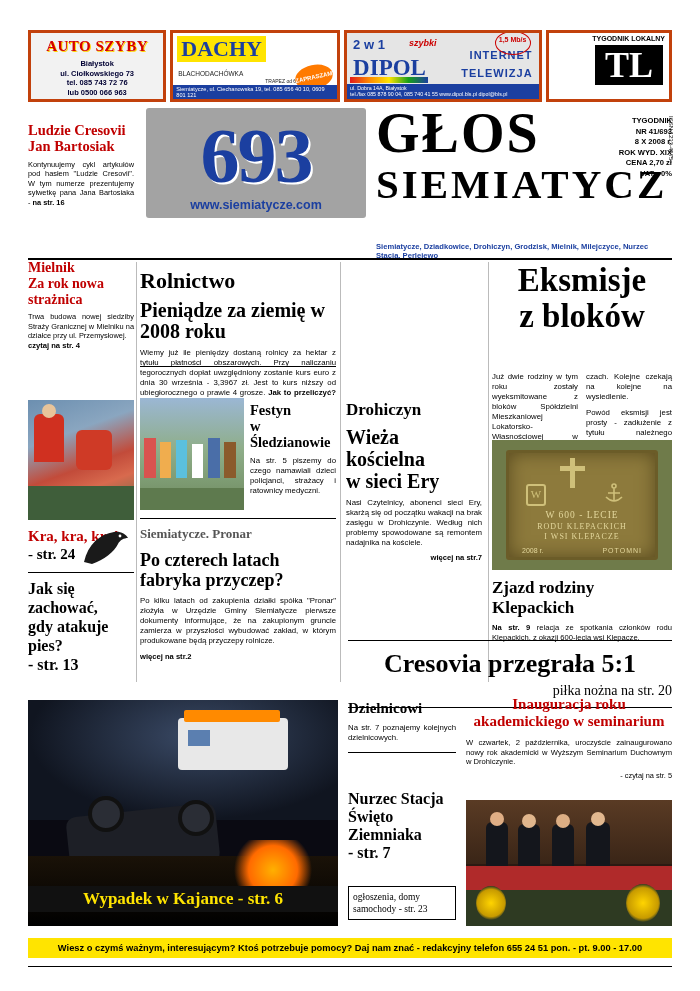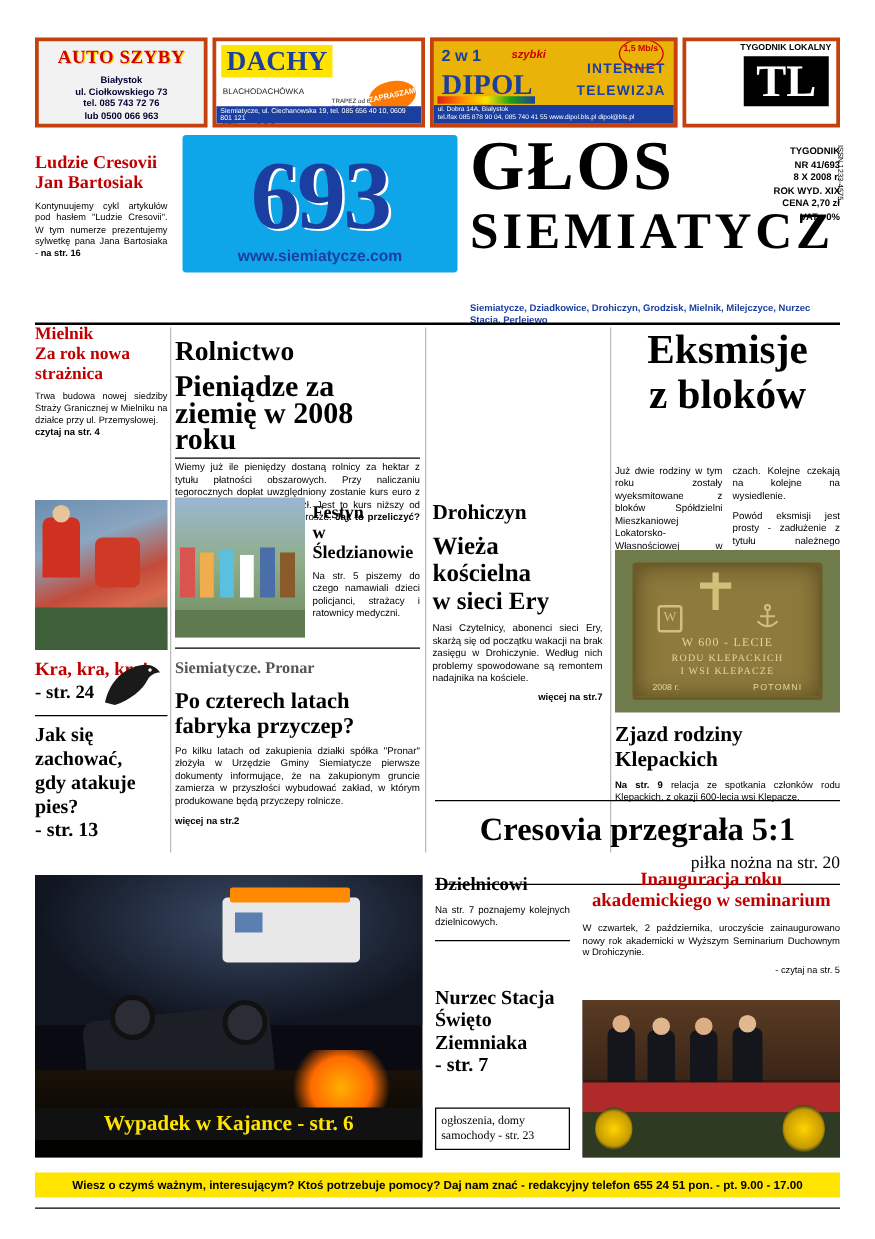--- a/index.html
+++ b/index.html
@@ -14,21 +14,21 @@
       letter-spacing:.5px;text-align:center;margin-top:5px;text-shadow:1px 1px 0 #ffd400;}
   .ad1 .lines{font-size:7.5px;line-height:9.5px;font-weight:bold;text-align:center;margin-top:4px;color:#003;}
   .ad2{width:172px;background:#fff;}
   .ad2 .dachy{font-family:"Liberation Serif",serif;font-weight:bold;font-size:22px;color:#1b3fa0;
       background:#ffe400;display:inline-block;padding:0 4px;margin:3px 0 0 4px;}
   .ad2 .sub{font-size:6.5px;color:#222;margin-left:5px;}
   .ad2 .traffic{font-family:"Liberation Serif",serif;font-weight:bold;font-size:17px;color:#c00000;margin-left:5px;line-height:15px;}
   .ad2 .foot{font-size:5.6px;background:#1b3fa0;color:#fff;padding:1px 3px;position:absolute;bottom:0;left:0;right:0;}
   .ad2 .star{position:absolute;right:4px;bottom:10px;width:38px;height:24px;background:#ff7a00;
       border-radius:50%;color:#fff;font-size:6px;font-weight:bold;text-align:center;line-height:24px;transform:rotate(-12deg);}
-  .ad3{width:200px;background:#eab308;}
+  .ad3{width:200px;background:#e5e5e5;}
   .ad3 .two{position:absolute;left:6px;top:4px;font-size:13px;font-weight:bold;color:#1b3fa0;}
   .ad3 .szybki{position:absolute;left:62px;top:5px;font-size:9px;font-weight:bold;color:#c00;font-style:italic;}
   .ad3 .dipol{position:absolute;left:6px;top:22px;font-family:"Liberation Serif",serif;font-size:23px;font-weight:bold;color:#1b3fa0;}
   .ad3 .rainbow{position:absolute;left:3px;top:44px;width:78px;height:6px;
       background:linear-gradient(90deg,#e21b1b,#ff8a00,#ffe400,#18a018,#1b3fa0);}
   .ad3 .net{position:absolute;right:6px;top:16px;font-size:11px;font-weight:bold;color:#1b3fa0;letter-spacing:1px;}
   .ad3 .tv{position:absolute;right:6px;top:34px;font-size:11px;font-weight:bold;color:#1b3fa0;letter-spacing:1px;}
   .ad3 .speed{position:absolute;right:8px;top:-2px;width:36px;height:24px;border:1px solid #c00;border-radius:50%;
       font-size:7px;font-weight:bold;color:#c00;text-align:center;line-height:9px;padding-top:3px;box-sizing:border-box;}
   .ad3 .foot{position:absolute;bottom:0;left:0;right:0;background:#1b3fa0;color:#fff;font-size:5.3px;padding:1px 3px;line-height:6.6px;}
@@ -36,21 +36,21 @@
   .ad4 .tyg{font-size:7px;font-weight:bold;text-align:right;margin:2px 4px 0 0;}
   .ad4 .tl{position:absolute;right:6px;top:12px;font-family:"Liberation Serif",serif;font-weight:bold;
       font-size:36px;color:#fff;background:#000000;padding:0 10px;line-height:40px;}
 
   
   .mast{position:absolute;left:28px;top:108px;width:644px;height:140px;}
   .mast-left{position:absolute;left:0;top:14px;width:106px;}
   .mast-left h4{font-family:"Liberation Serif",serif;font-size:14.5px;line-height:16px;margin:0;color:#c00000;font-weight:bold;}
   .mast-left p{font-size:7.4px;line-height:9.4px;margin:6px 0 0;text-align:justify;}
   .mast-left .b{font-weight:bold;}
-  .nine{position:absolute;left:118px;top:0;width:220px;height:110px;background:#0ea5e9;border-radius:3px;}
+  .nine{position:absolute;left:118px;top:0;width:220px;height:110px;background:#a3a3a3;border-radius:3px;}
   .nine .num{font-family:"Liberation Serif",serif;font-size:78px;font-weight:bold;color:#1b3fa0;
       text-align:center;line-height:96px;letter-spacing:-2px;text-shadow:2px 2px 0 #fff;}
   .nine .www{font-size:12.5px;font-weight:bold;color:#1b3fa0;text-align:center;margin-top:-6px;}
   .glos{position:absolute;left:348px;top:-4px;width:300px;}
   .glos .g1{font-family:"Liberation Serif",serif;font-size:56px;font-weight:bold;letter-spacing:2px;line-height:58px;}
   .glos .g2{font-family:"Liberation Serif",serif;font-size:41px;font-weight:bold;letter-spacing:3px;line-height:44px;}
   .mast-info{position:absolute;right:0;top:8px;width:92px;text-align:right;font-size:7.6px;line-height:10.5px;font-weight:bold;}
   .issn{position:absolute;right:-2px;top:8px;font-size:6px;writing-mode:vertical-rl;}
   .towns{position:absolute;left:348px;top:134px;font-size:7.6px;font-weight:bold;color:#1b3fa0;}
   .rule{position:absolute;left:28px;top:258px;width:644px;border-top:2px solid #000;}
@@ -198,21 +198,21 @@
     <p class="jaksie" style="white-space:pre-line">Jak się
 zachować,
 gdy atakuje
 pies?
 - str. 13</p>
   </div>
 
   <div class="ccol">
     <div>
       <h2>Rolnictwo</h2>
-      <h1 style="font-size:24px">Pieniądze za ziemię w 2008 roku</h1>
+      <h1 style="font-size:20px">Pieniądze za ziemię w 2008 roku</h1>
       <p><span>Wiemy już ile pieniędzy dostaną rolnicy za hektar z tytułu płatności obszarowych. Przy naliczaniu tegorocznych dopłat uwzględniony zostanie kurs euro z dnia 30 września - 3,3967 zł. Jest to kurs niższy od ubiegłorocznego o prawie 4 grosze.</span>
         <b>Jak to przeliczyć? - na str.3</b></p>
     </div>
   </div>
   <div class="vline" style="left:140px;top:366px;width:196px;height:1px;background:#000;"></div>
 
   <div class="photo" style="left:140px;top:398px;width:104px;height:112px;
        background:linear-gradient(180deg,#9bb7d4 0%,#8fae8a 45%,#6e8a5e 100%);">
     <div style="position:absolute;left:4px;top:40px;width:12px;height:40px;background:#d9534f;"></div>
     <div style="position:absolute;left:20px;top:44px;width:11px;height:36px;background:#f0ad4e;"></div>

